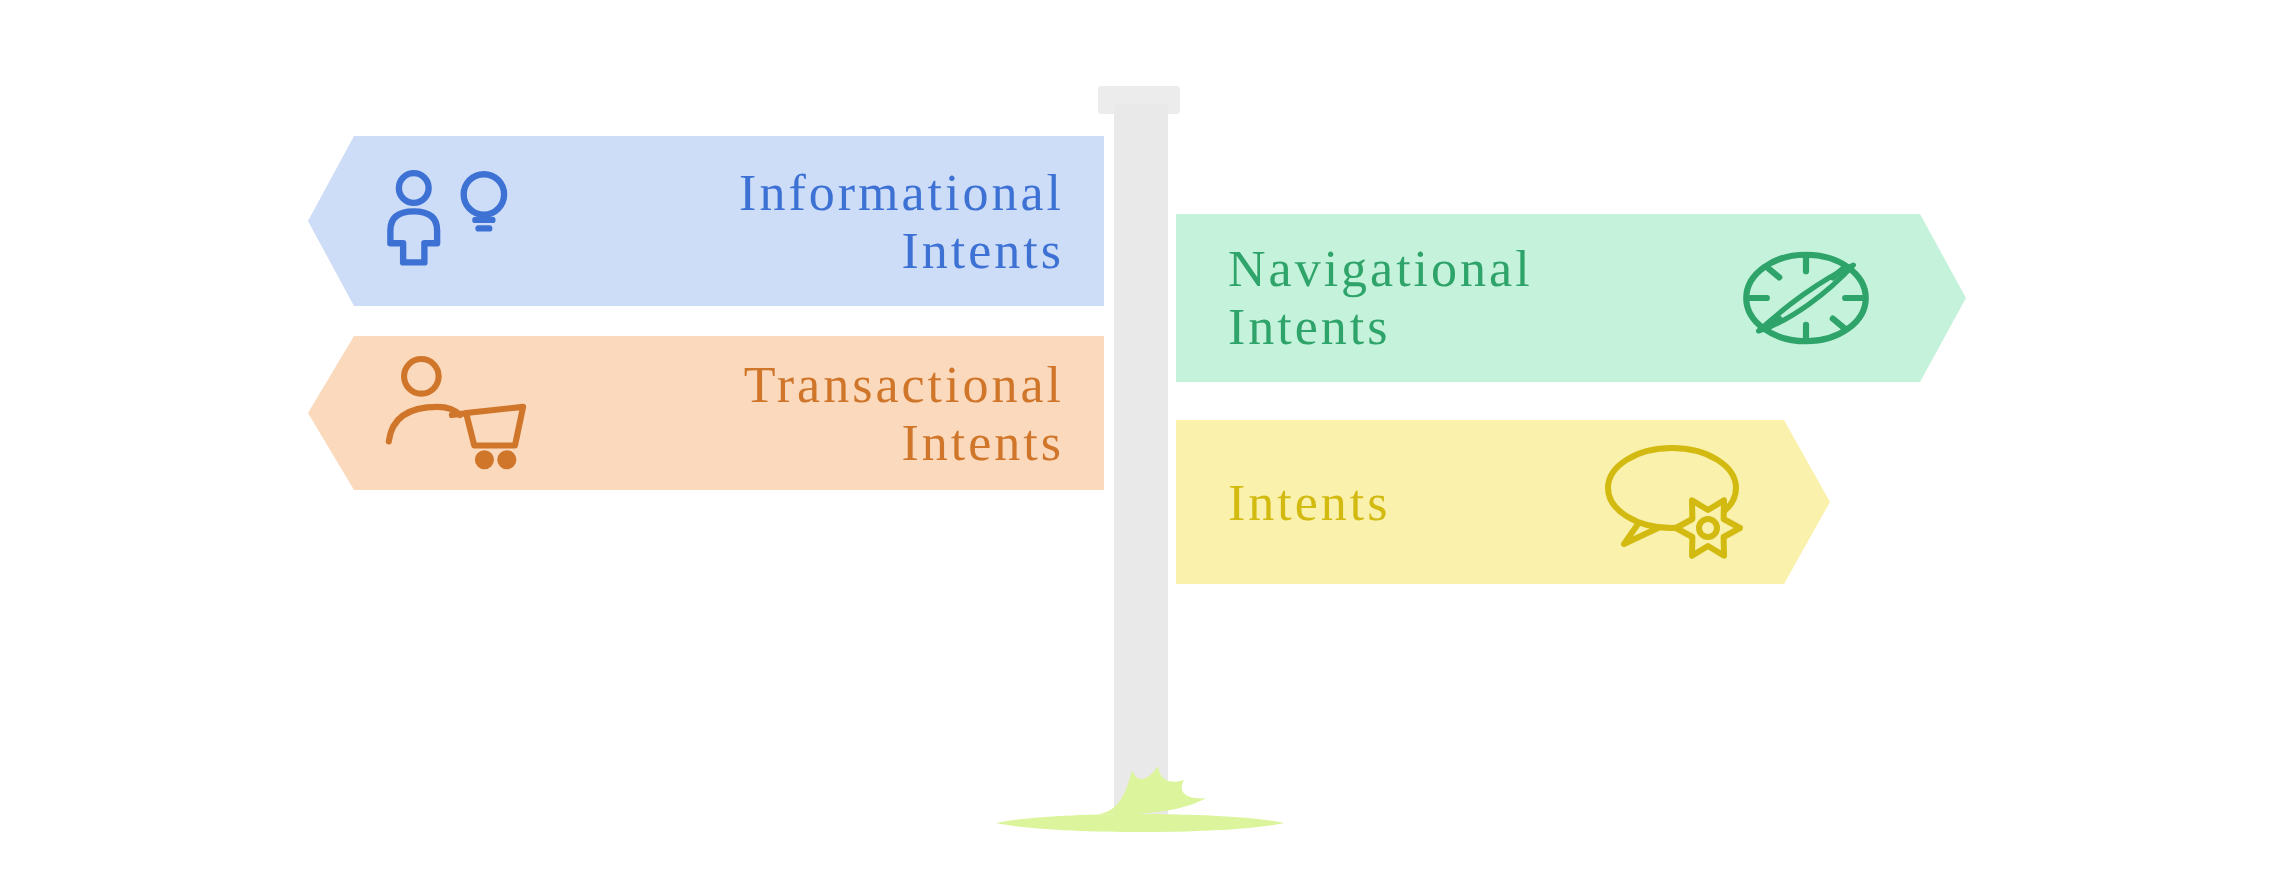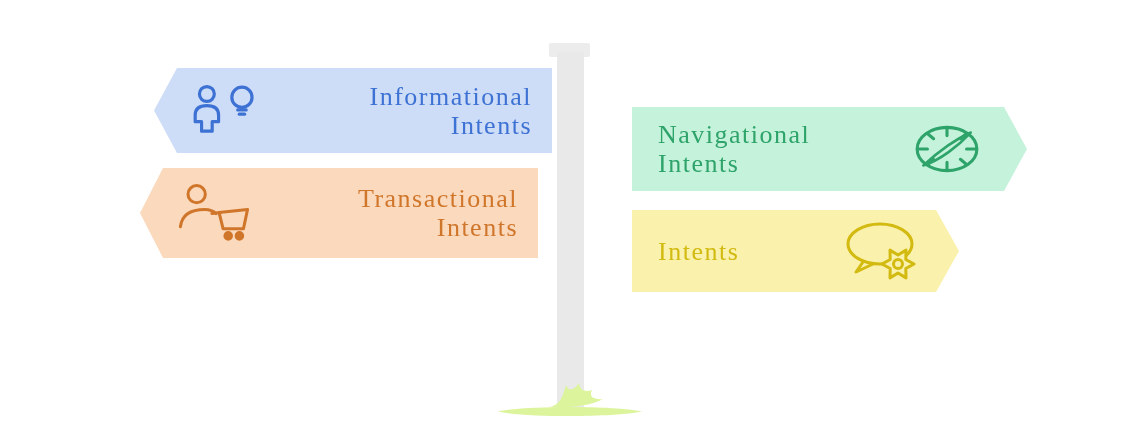--- a/index.html
+++ b/index.html
@@ -44,24 +44,24 @@
     position: absolute;
     display: flex;
     align-items: center;
     box-sizing: border-box;
     z-index: 2;
     font-size: 26px;
     line-height: 29px;
     letter-spacing: 1.5px;
   }
   .sign-left  { clip-path: polygon(23px 0, 100% 0, 100% 100%, 23px 100%, 0 50%); }
-  .sign-right { clip-path: polygon(0 0, calc(100% - 23px) 0, 100% 50%, calc(100% - 23px) 100%, 0 100%); margin-left: 44px; }
+  .sign-right { clip-path: polygon(0 0, calc(100% - 23px) 0, 100% 50%, calc(100% - 23px) 100%, 0 100%); }
 
   #sign-informational { left: 154px; top: 68px;  width: 398px; height: 85px; padding: 0 20px 0 38px; }
-  #sign-transactional { left: 140px; top: 168px; width: 398px; height: 90px; padding: 0 20px 0 38px; }
+  #sign-transactional { left: 154px; top: 168px; width: 398px; height: 77px; padding: 0 20px 0 38px; }
   #sign-navigational  { left: 588px; top: 107px; width: 395px; height: 84px; padding: 0 46px 0 26px; }
   #sign-feedback      { left: 588px; top: 210px; width: 327px; height: 82px; padding: 0 40px 0 26px; }
 
   .sign .label { display: flex; flex-direction: column; }
   .sign-left .label  { flex: 1; text-align: right; }
   .sign-right .label { text-align: left; }
   .sign-right .icon  { margin-left: auto; }
 
   .icon { display: flex; align-items: center; }
   .icon svg { display: block; }

